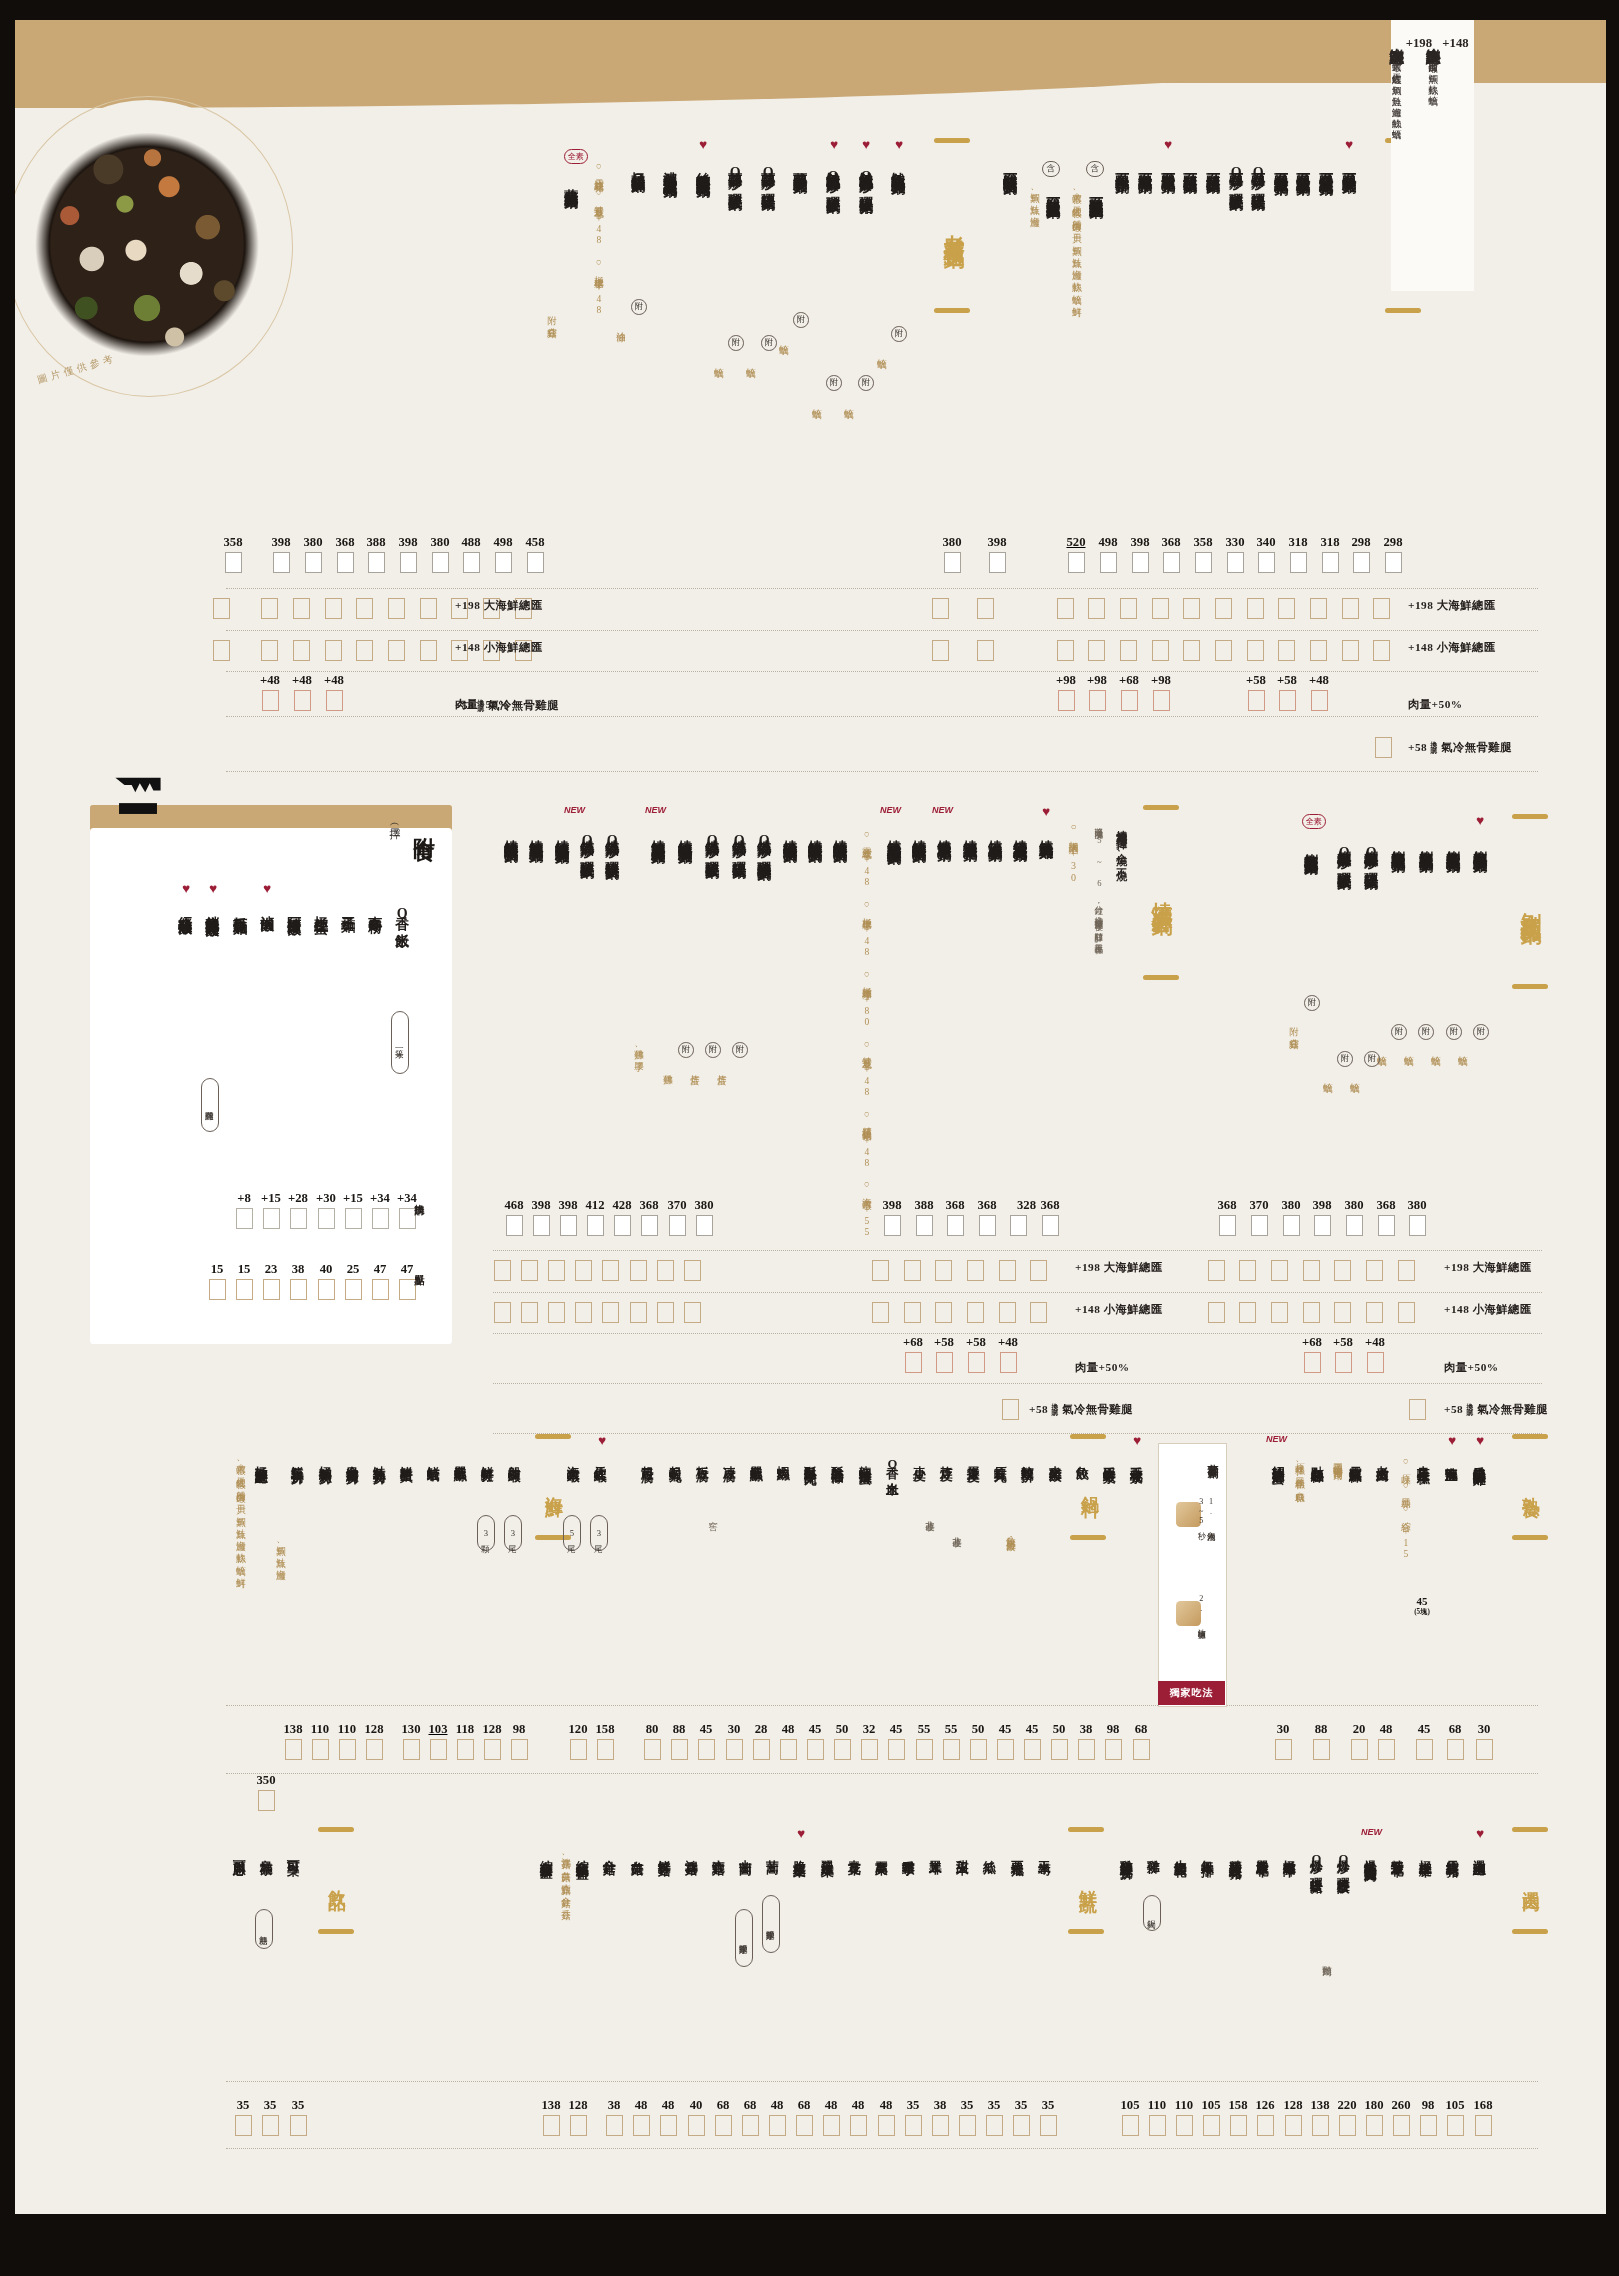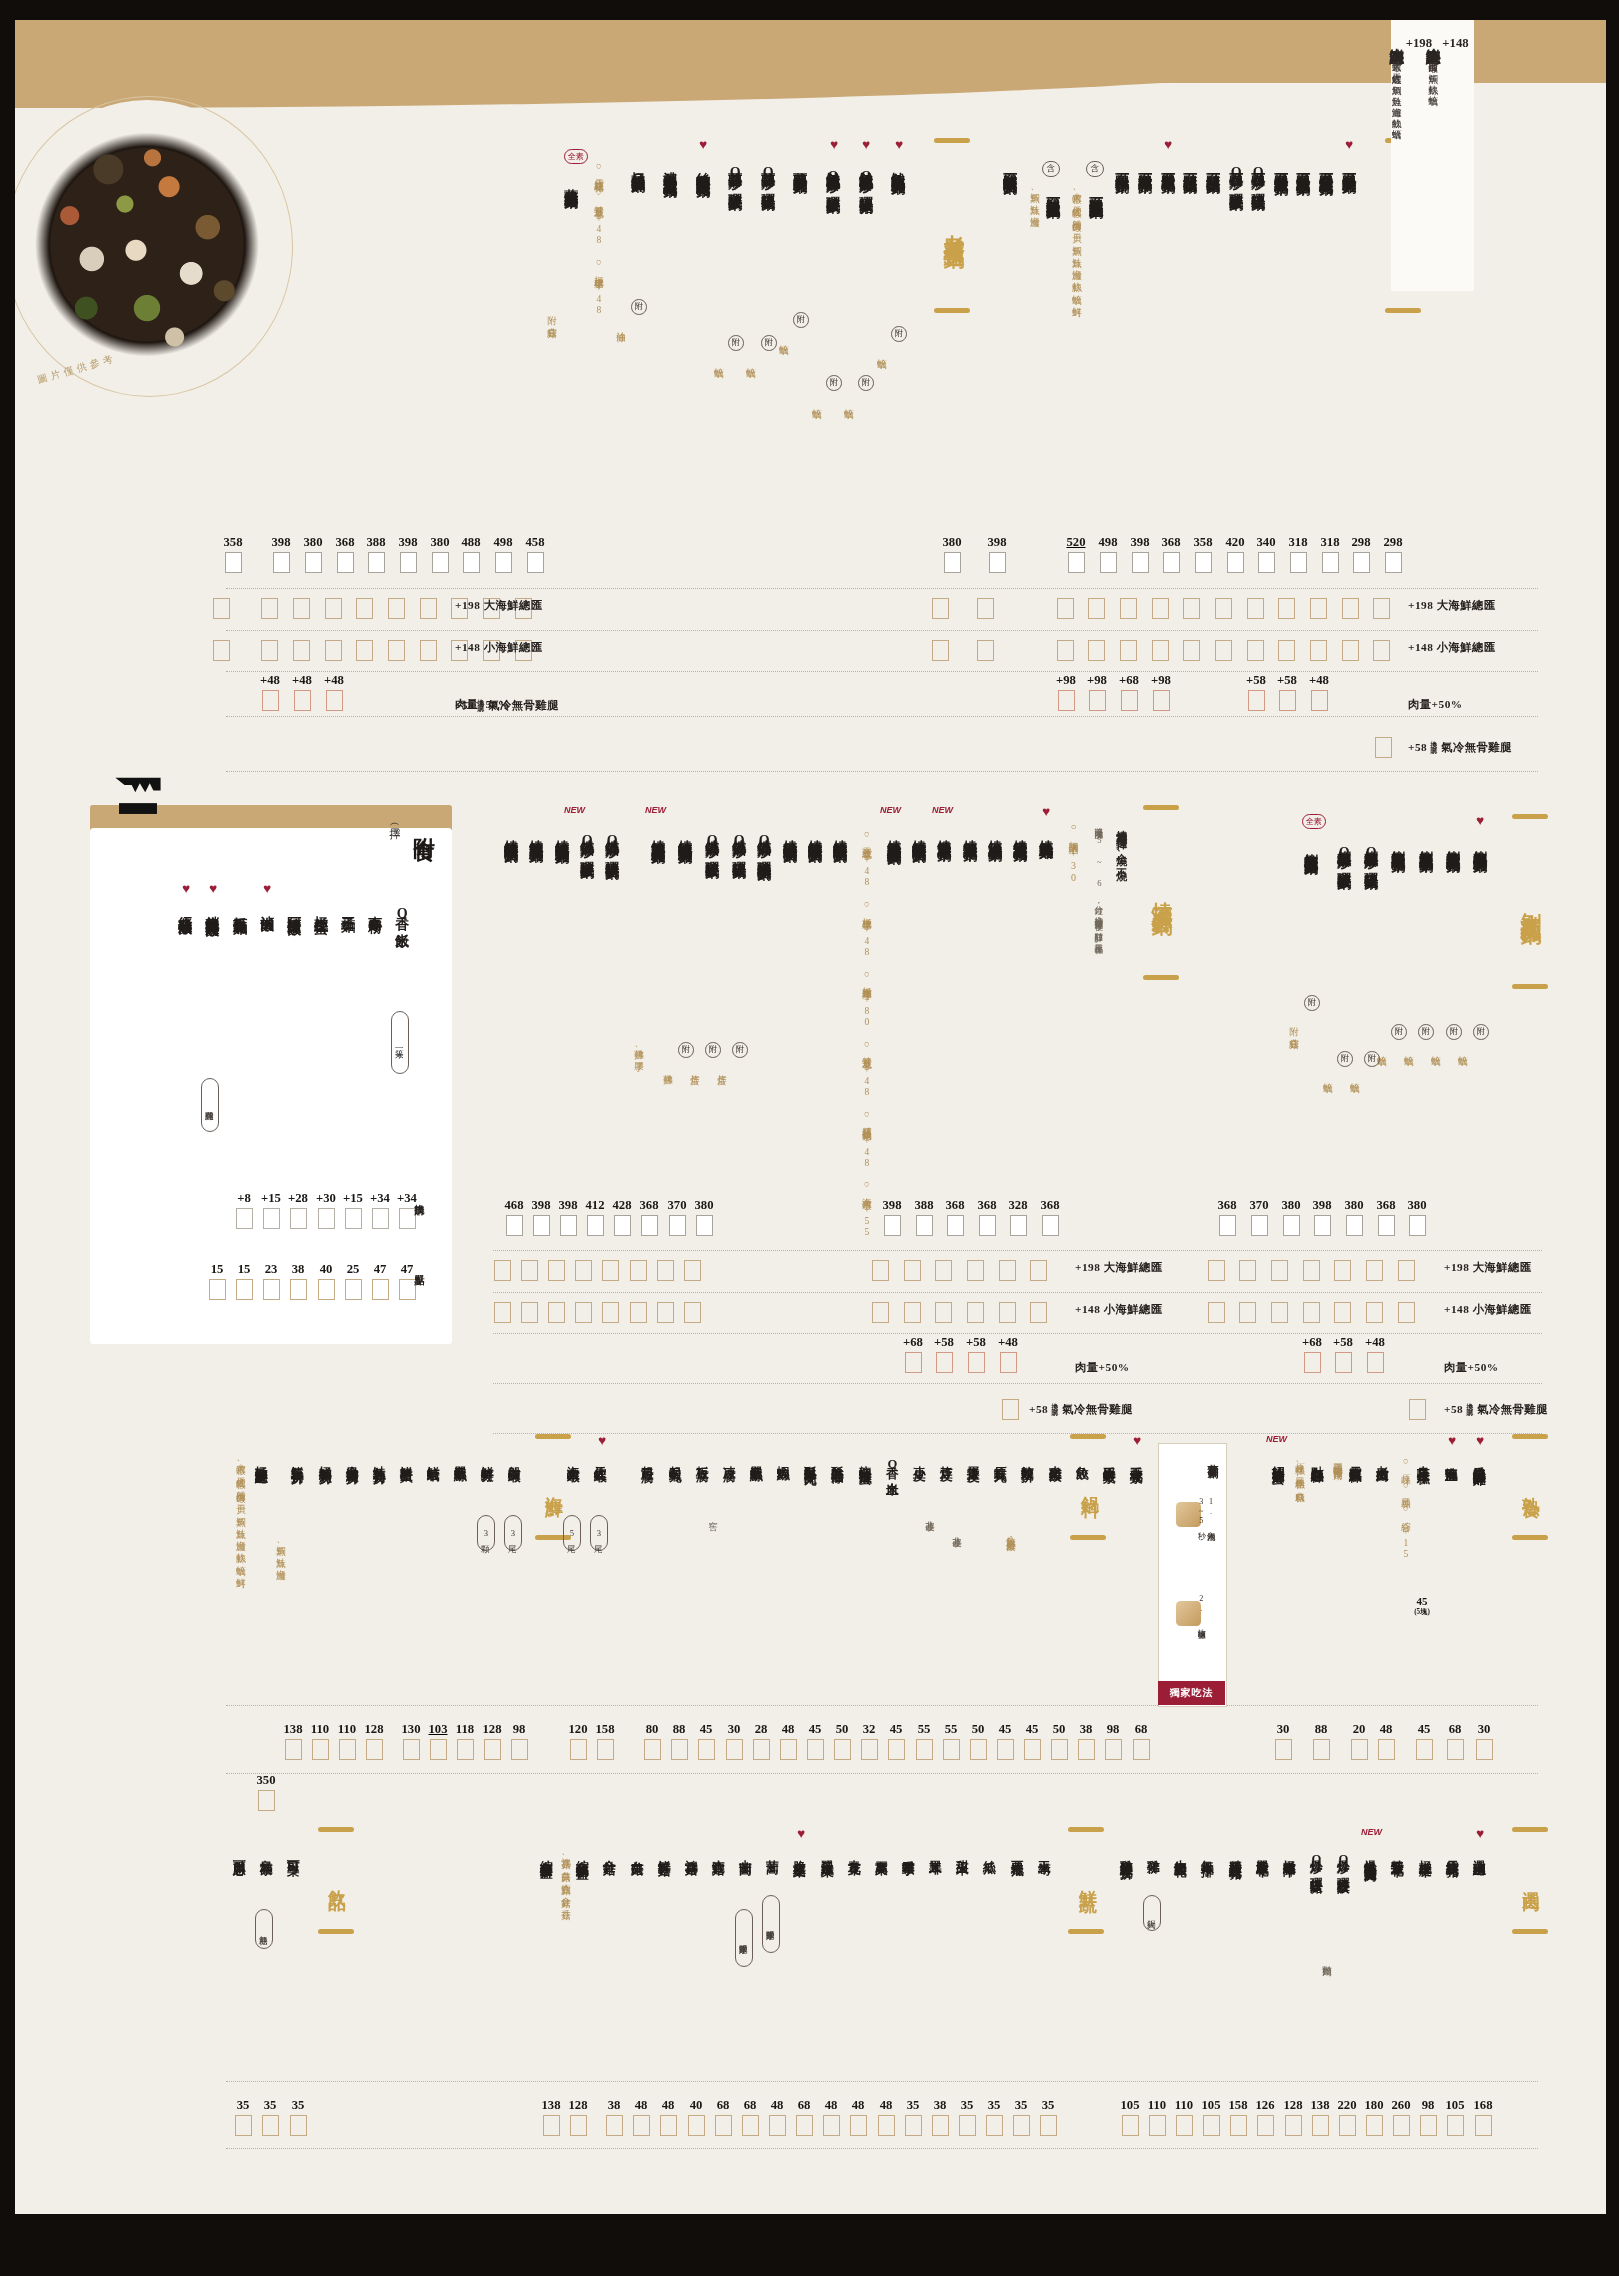--- a/index.html
+++ b/index.html
@@ -346,21 +346,21 @@
       </div>
       <div class="pricecell" style="left:1153px;top:536px;width:36px;">
         <div class="p">368</div>
         <div class="box"></div>
       </div>
       <div class="pricecell" style="left:1185px;top:536px;width:36px;">
         <div class="p">358</div>
         <div class="box"></div>
       </div>
       <div class="pricecell" style="left:1217px;top:536px;width:36px;">
-        <div class="p">420</div>
+        <div class="p">330</div>
         <div class="box"></div>
       </div>
       <div class="pricecell" style="left:1248px;top:536px;width:36px;">
         <div class="p">340</div>
         <div class="box"></div>
       </div>
       <div class="pricecell" style="left:1280px;top:536px;width:36px;">
         <div class="p">318</div>
         <div class="box"></div>
       </div>
@@ -677,21 +677,21 @@
         <div class="box"></div>
       </div>
       <div class="pricecell" style="left:937px;top:1199px;width:36px;">
         <div class="p">368</div>
         <div class="box"></div>
       </div>
       <div class="pricecell" style="left:969px;top:1199px;width:36px;">
         <div class="p">368</div>
         <div class="box"></div>
       </div>
-      <div class="pricecell" style="left:1000px;top:1199px;width:36px;">
+      <div class="pricecell" style="left:1000px;top:1199px;width:36px;text-align:right;">
         <div class="p">328</div>
         <div class="box"></div>
       </div>
       <div class="pricecell" style="left:1032px;top:1199px;width:36px;">
         <div class="p">368</div>
         <div class="box"></div>
       </div>
       <div class="box tan" style="position:absolute;left:872px;top:1258px;"></div>
       <div class="box tan" style="position:absolute;left:872px;top:1300px;"></div>
       <div class="box tan" style="position:absolute;left:904px;top:1258px;"></div>

